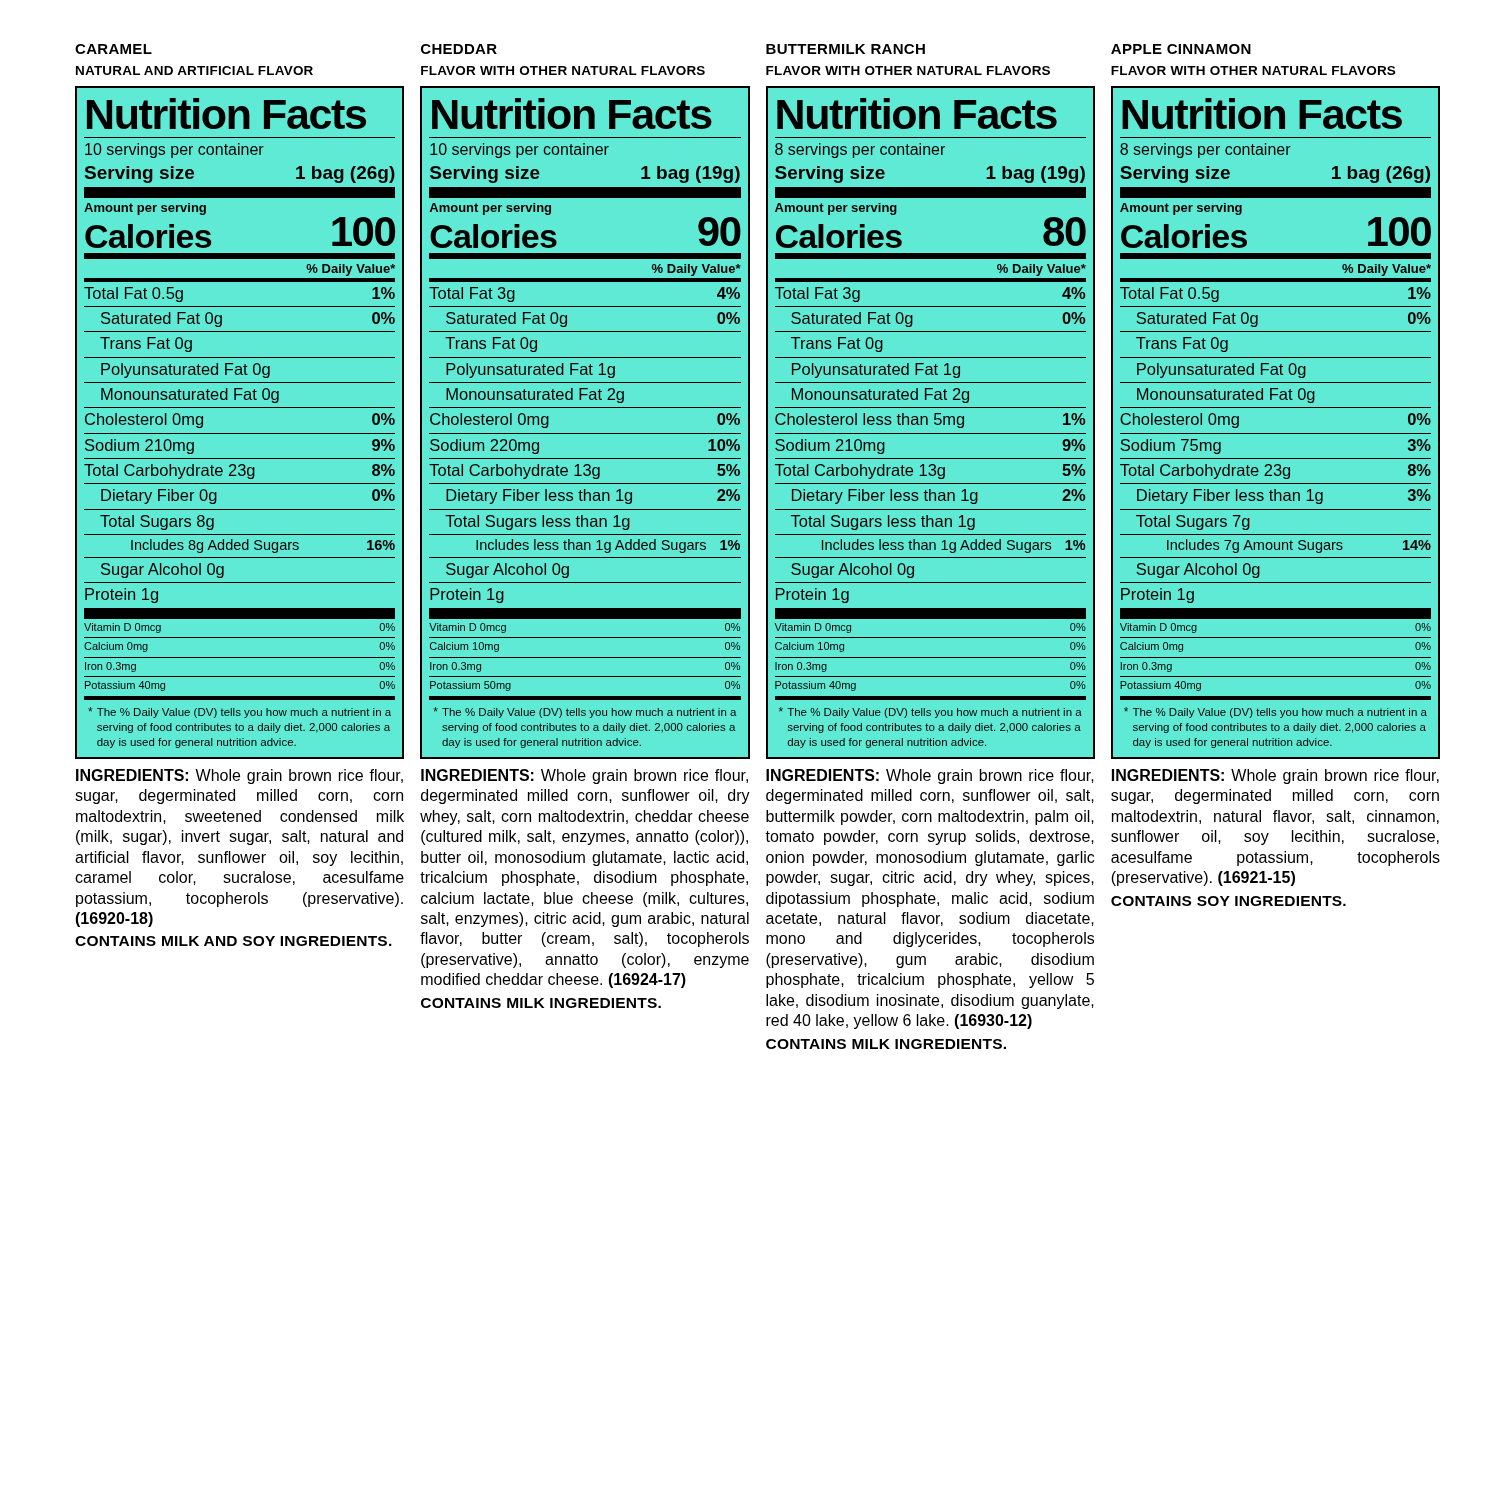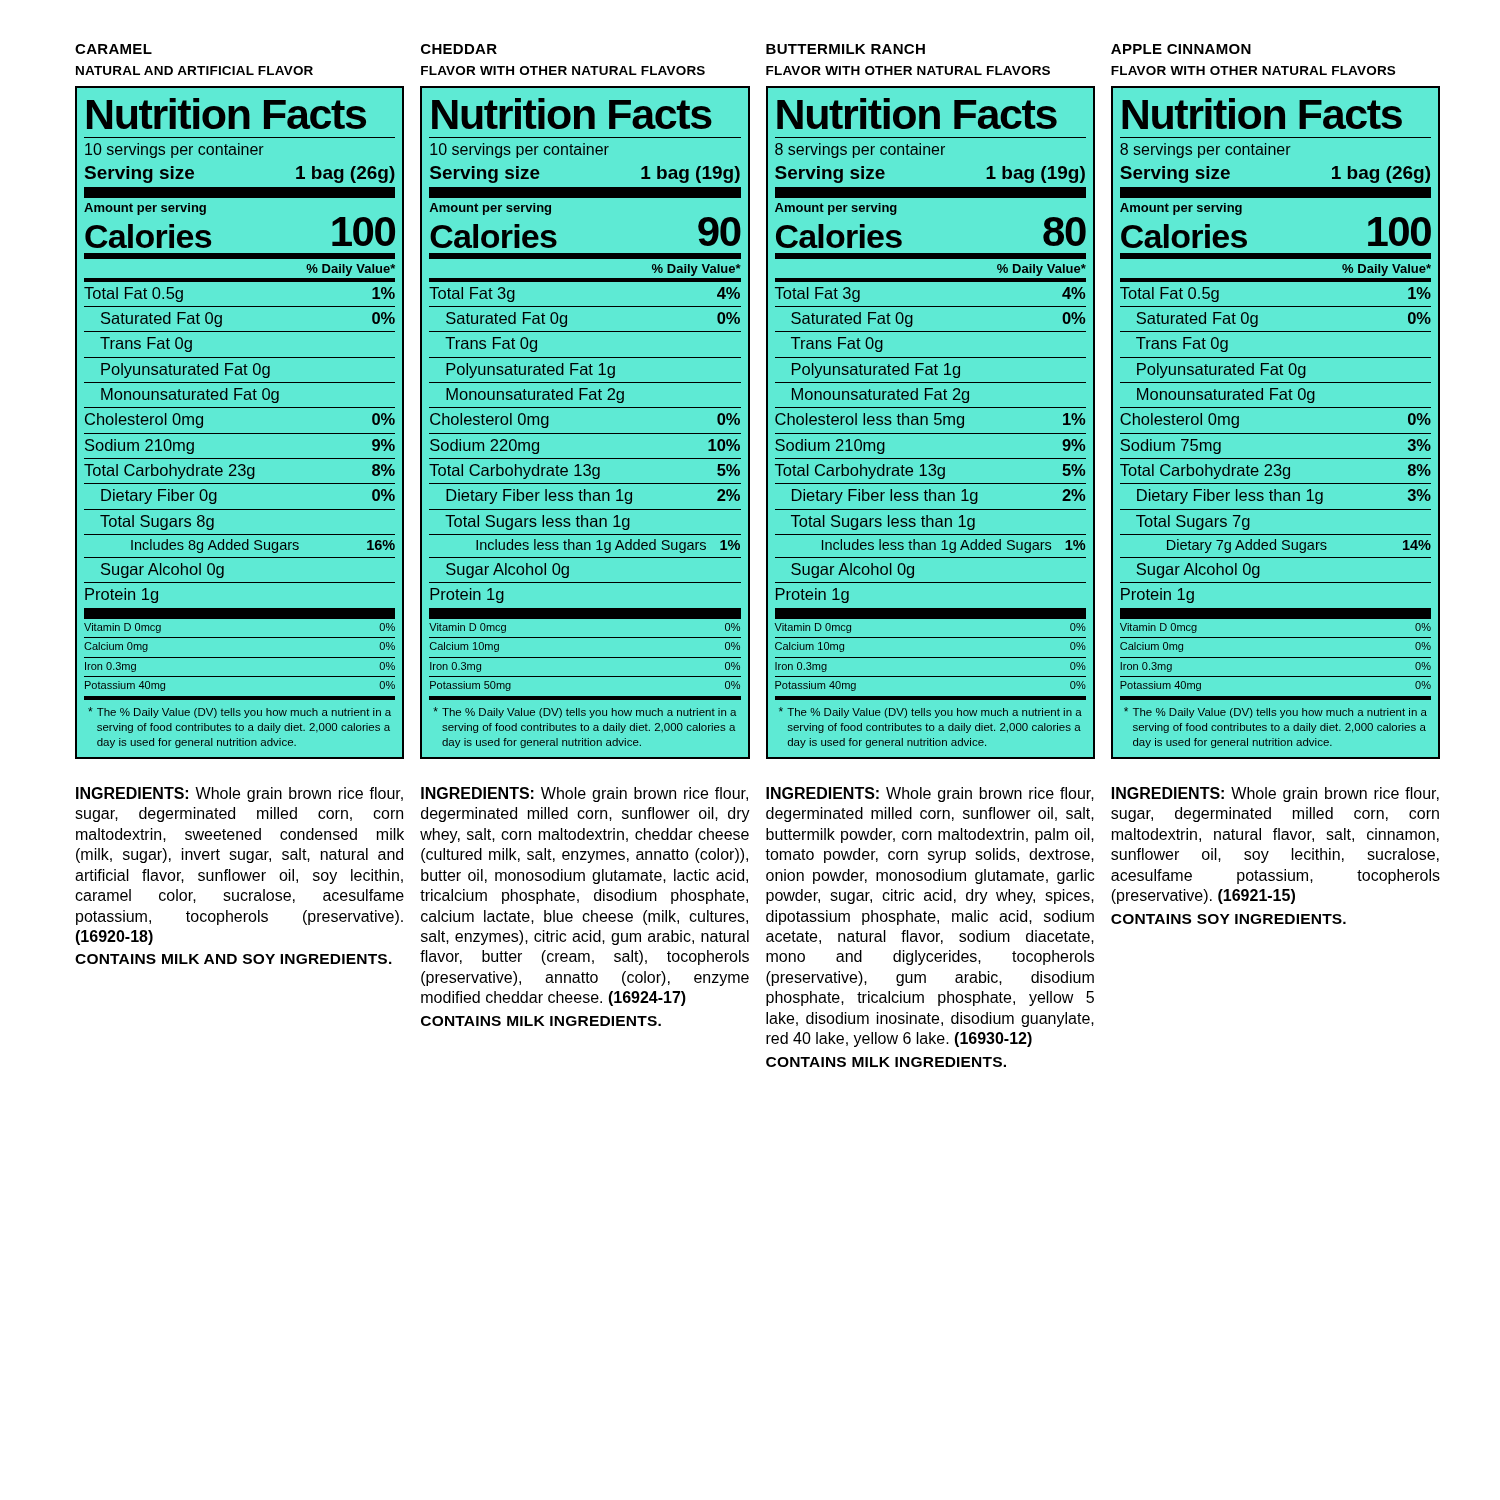--- a/index.html
+++ b/index.html
@@ -91,21 +91,21 @@
   .footnote {
     font-size: 11.5px;
     line-height: 1.3;
     padding: 5px 2px 3px 4px;
     display: flex;
     gap: 4px;
   }
   .footnote .star { font-size: 12px; }
 
   .ingredients {
-    margin-top: 25px;
+    margin-top: 7px;
     font-size: 16px;
     line-height: 1.28;
     text-align: justify;
   }
   .ingredients .head { font-weight: bold; }
   .code { font-weight: bold; }
   .contains {
     font-weight: bold;
     font-size: 15.5px;
     margin-top: 3px;
@@ -460,21 +460,21 @@
         </div>
         <div class="row">
           <div class="lbl ind1"><span>Dietary Fiber</span><span> less than 1g</span></div>
           <div class="pct">3%</div>
         </div>
         <div class="row">
           <div class="lbl ind1"><span>Total Sugars</span><span> 7g</span></div>
           <div class="pct"></div>
         </div>
         <div class="row small">
-          <div class="lbl ind3"><span>Dietary 7g Added Sugars</span></div>
+          <div class="lbl ind3"><span>Includes 7g Amount Sugars</span></div>
           <div class="pct">14%</div>
         </div>
         <div class="row">
           <div class="lbl ind1"><span>Sugar Alcohol</span><span> 0g</span></div>
           <div class="pct"></div>
         </div>
         <div class="row">
           <div class="lbl"><b>Protein</b><span> 1g</span></div>
           <div class="pct"></div>
         </div>

